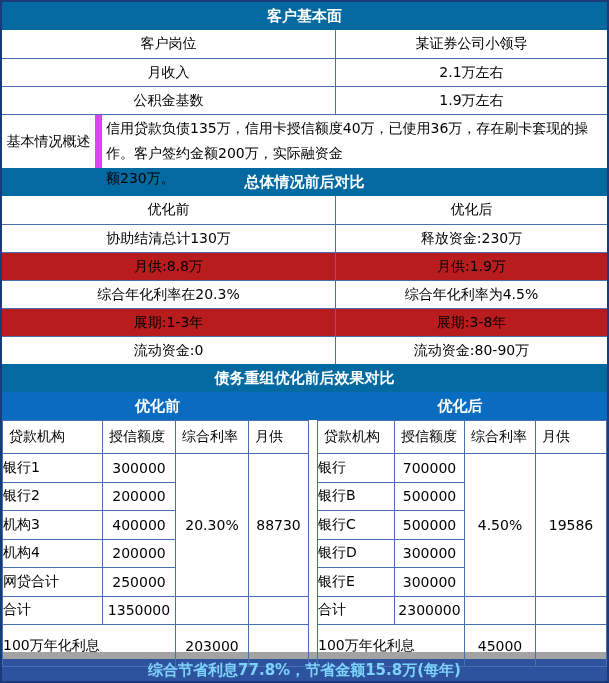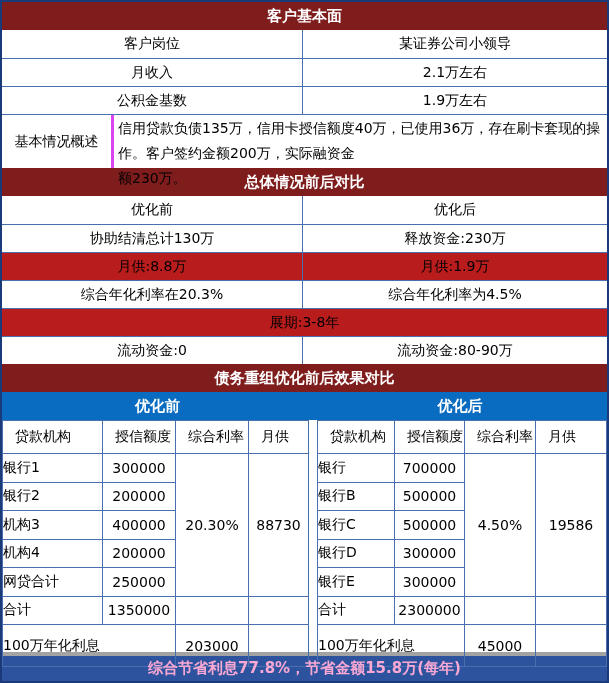--- a/index.html
+++ b/index.html
@@ -4,58 +4,58 @@
 <style>
   html,body{margin:0;padding:0;background:#c9c9c9;}
   .sheet{
     width:609px;height:683px;box-sizing:border-box;margin:0;
     background:#ffffff;border:2px solid #1b3a7a;
     font-family:"DejaVu Sans","Liberation Sans",sans-serif;
     font-size:14px;color:#000;
   }
   .bar{
     height:28px;display:flex;align-items:center;justify-content:center;
-    background:#7f1d1d;color:#fff;font-weight:bold;font-size:15px;
+    background:#0369a1;color:#fff;font-weight:bold;font-size:15px;
   }
   .row{display:flex;height:28px;border-top:1px solid #4a6fae;box-sizing:border-box;}
-  .row .cell-l{width:301px;display:flex;align-items:center;justify-content:center;
+  .row .cell-l{width:334px;display:flex;align-items:center;justify-content:center;
     border-right:1px solid #4a6fae;box-sizing:border-box;}
   .row .cell-r{flex:1;display:flex;align-items:center;justify-content:center;}
   .row.tint{background:#b91c1c;}
   .overview{display:flex;height:54px;border-top:1px solid #4a6fae;box-sizing:border-box;}
-  .overview .ov-label{width:112px;display:flex;align-items:center;justify-content:center;
-    border-right:3px solid #d946ef;box-sizing:border-box;}
+  .overview .ov-label{width:100px;display:flex;align-items:center;justify-content:center;
+    border-right:7px solid #d946ef;box-sizing:border-box;}
   .overview .ov-text{flex:1;padding:1px 4px;line-height:25px;white-space:pre-wrap;}
   .subbar{
     height:28px;display:flex;background:#0a6cc0;color:#fff;font-weight:bold;font-size:15px;
   }
   .subbar .half-l{width:311px;display:flex;align-items:center;justify-content:center;}
   .subbar .half-r{flex:1;display:flex;align-items:center;justify-content:center;}
   .tables{display:flex;height:232px;}
   .gutter{width:10px;background:#fff;}
   table.t{border-collapse:collapse;table-layout:fixed;font-size:14px;}
   table.t.left-t{width:306px;}
   table.t.right-t{width:289px;}
   table.t td,table.t th{border:1px solid #4a6fae;padding:0;overflow:hidden;
     font-weight:normal;vertical-align:middle;}
   table.t tr{height:28.5px;}
   table.t tr.thead-row{height:33px;}
   table.t tr.interest-row{height:42px;}
-  table.t th{text-align:left;padding-left:12px;}
+  table.t th{text-align:left;padding-left:6px;}
   .name{text-align:left;padding-left:4px;}
   .num{text-align:center;padding-right:5px;}
   .mid{text-align:center;}
   .left-t col.c1{width:100px}.left-t col.c2{width:73px}
   .left-t col.c3{width:73px}.left-t col.c4{width:60px}
   .right-t col.c1{width:77px}.right-t col.c2{width:70px}
   .right-t col.c3{width:71px}.right-t col.c4{width:71px}
   .footer{
     height:29px;display:flex;align-items:center;justify-content:center;
-    background:#2e539e;color:#f9a8d4;font-weight:bold;font-size:15px;
-    border-top:4px solid #a3a3a3;box-sizing:border-box;
+    background:#2e539e;color:#7dd3fc;font-weight:bold;font-size:15px;
+    border-top:7px solid #a3a3a3;box-sizing:border-box;
   }
 </style>
 </head>
 <body>
 
 <div class="sheet">
 
   <div class="bar">
     <span>客户基本面</span>
   </div>
@@ -93,20 +93,21 @@
   </div>
   <div class="row tint">
     <div class="cell-l">月供:8.8万</div>
     <div class="cell-r">月供:1.9万</div>
   </div>
   <div class="row">
     <div class="cell-l">综合年化利率在20.3%</div>
     <div class="cell-r">综合年化利率为4.5%</div>
   </div>
   <div class="row tint">
+    <div class="cell-l">展期:1-3年</div>
     <div class="cell-r">展期:3-8年</div>
   </div>
   <div class="row">
     <div class="cell-l">流动资金:0</div>
     <div class="cell-r">流动资金:80-90万</div>
   </div>
 
   <div class="bar">
     <span>债务重组优化前后效果对比</span>
   </div>

